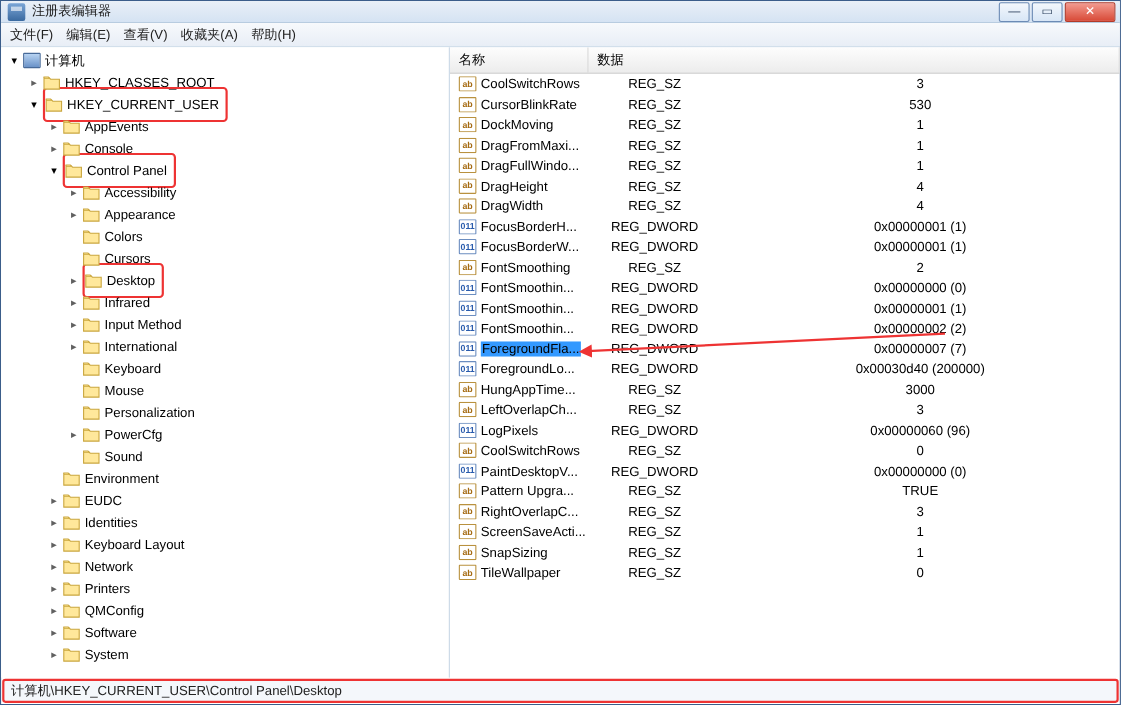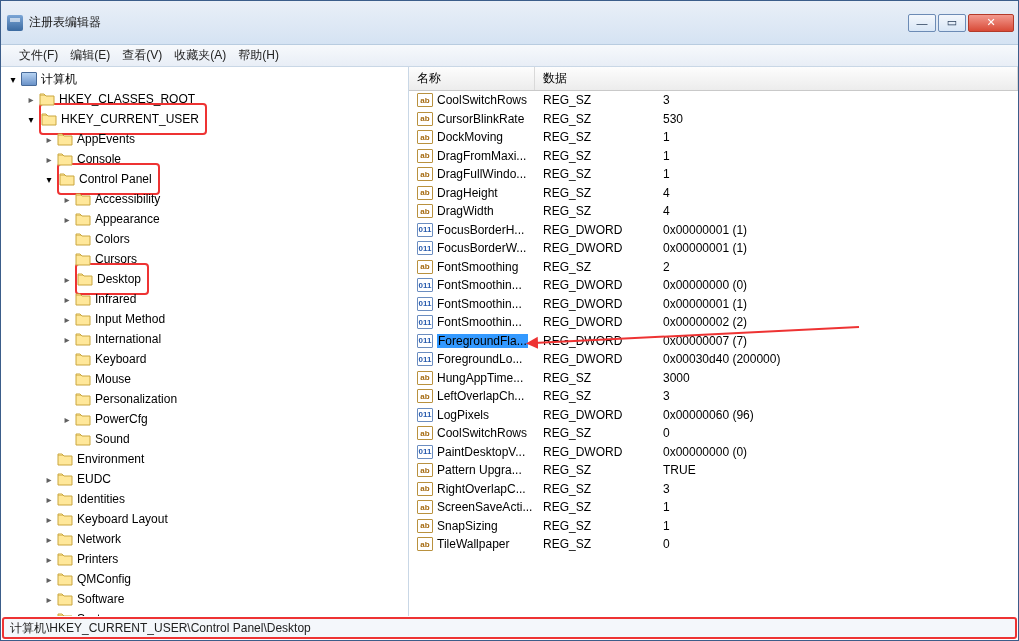--- a/index.html
+++ b/index.html
@@ -1,25 +1,25 @@
 <!DOCTYPE html>
 <html><head>
 <meta charset="utf-8">
 <style>
 * { box-sizing: border-box; margin: 0; padding: 0; font-family: "Microsoft YaHei", "Segoe UI", Tahoma, sans-serif; font-size: 12px; }
 html, body { width: 1019px; height: 641px; overflow: hidden; }
 .window { width: 1019px; height: 641px; background: #fff; border: 1px solid #3b5d8a; display: flex; flex-direction: column; position: relative; }
-.titlebar { height: 44px; background: linear-gradient(#e9eff7,#d5e3f3); display: flex; align-items: center; padding: 0 4px 0 6px; border-bottom: 1px solid #b8cce0; }
+.titlebar { height: 20px; background: linear-gradient(#e9eff7,#d5e3f3); display: flex; align-items: center; padding: 0 4px 0 6px; border-bottom: 1px solid #b8cce0; }
 .title-icon { width: 16px; height: 16px; background: linear-gradient(#7aa5d6,#3b6aa0); border-radius: 2px; margin-right: 6px; position: relative; }
 .title-icon:before { content:""; position:absolute; left:3px; top:3px; width:10px; height:4px; background:#fff; opacity:.6; }
 .titlebar .title { flex: 1; color: #1a1a1a; }
 .winbtns { display: flex; gap: 2px; }
 .winbtn { width: 28px; height: 18px; border: 1px solid #6c8bb5; border-radius: 2px; background: linear-gradient(#f3f7fc,#d8e6f6); display:flex; align-items:center; justify-content:center; color:#263b57; font-size:11px; }
 .winbtn.close { width: 46px; background: linear-gradient(#f39a8f,#d84a37); border-color:#b33a29; color:#fff; }
-.menubar { height: 22px; background: linear-gradient(#f7f9fc,#e8eef6); border-bottom: 1px solid #c9d7e6; display: flex; align-items: center; padding-left: 18px; gap: 12px; color:#222; }
+.menubar { height: 22px; background: linear-gradient(#f7f9fc,#e8eef6); border-bottom: 1px solid #c9d7e6; display: flex; align-items: center; padding-left: 8px; gap: 12px; color:#222; }
 .body { flex: 1; display: flex; min-height: 0; }
 .tree-pane { width: 408px; border-right: 1px solid #c9d7e6; overflow-y: scroll; overflow-x: hidden; background:#fff; padding-top: 2px; }
 .tree-pane::-webkit-scrollbar, .list-pane::-webkit-scrollbar { width: 17px; height:17px; }
 .tree-pane::-webkit-scrollbar-track, .list-pane::-webkit-scrollbar-track { background:#f0f0f0; border-left:1px solid #d9d9d9; }
 .tree-pane::-webkit-scrollbar-thumb, .list-pane::-webkit-scrollbar-thumb { background:#cdcdcd; border:1px solid #a9a9a9; border-radius:2px; }
 .tree-row { display: flex; align-items: center; height: 20px; white-space: nowrap; cursor: default; }
 .twisty { width: 12px; display: inline-flex; justify-content: center; color:#606060; font-size:10px; margin-right:2px; }
 .twisty.open { color:#000; }
 .indent { display:inline-block; }
 .folder { width: 16px; height: 14px; margin-right: 4px; display:inline-block; position:relative; }
@@ -27,21 +27,21 @@
 .pc-icon { width:16px; height:14px; margin-right:4px; background:linear-gradient(#b7d3f2,#6a92c8); border:1px solid #476a99; border-radius:1px; display:inline-block; }
 .tree-label { color:#000; }
 .hl-red { border: 2px solid #e33; border-radius: 4px; display:inline-flex; align-items:center; padding: 0 6px 0 0; height:32px; }
 .list-pane { flex:1; display:flex; flex-direction:column; min-width:0; overflow:hidden; }
 .list-header { height: 24px; background: linear-gradient(#fdfdfd,#ececec); border-bottom: 1px solid #c9c9c9; display:flex; color:#000; }
 .col { border-right: 1px solid #d9d9d9; padding: 4px 8px; display:flex; align-items:center; }
 .col.name { width: 126px; }
 .col.type { width: 120px; }
 .col.data { flex:1; }
 .list-body { flex:1; overflow-y:scroll; overflow-x:auto; position:relative; }
-.row { display:flex; height:18.5px; align-items:center; white-space:nowrap; }
+.row { display:flex; height:18.5px; align-items:center; white-space:nowrap;text-align:center; }
 .row .cell { padding: 0 8px; overflow:hidden; text-overflow:ellipsis; }
 .row .cell.name { width:126px; display:flex; align-items:center; }
 .row .cell.type { width:120px; }
 .row .cell.data { flex:1; }
 .val-icon { width:16px; height:14px; margin-right:4px; flex-shrink:0; display:inline-flex; align-items:center; justify-content:center; border:1px solid #b9913e; background:#fff; font-size:8px; font-weight:bold; color:#a56b12; border-radius:1px; }
 .val-icon.bin { color:#2a5cad; border-color:#6b8dc0; }
 .row.selected .cell.name .sel-text { background:#3399ff; color:#000000; padding:0 1px; }
 .statusbar { height: 22px; border-top: 1px solid #c9d7e6; background:#f4f7fb; display:flex; align-items:center; padding:0 6px; color:#222; border:2px solid #e33; border-radius:3px; margin:1px; }
 .arrow { position:absolute; pointer-events:none; }
 </style>

